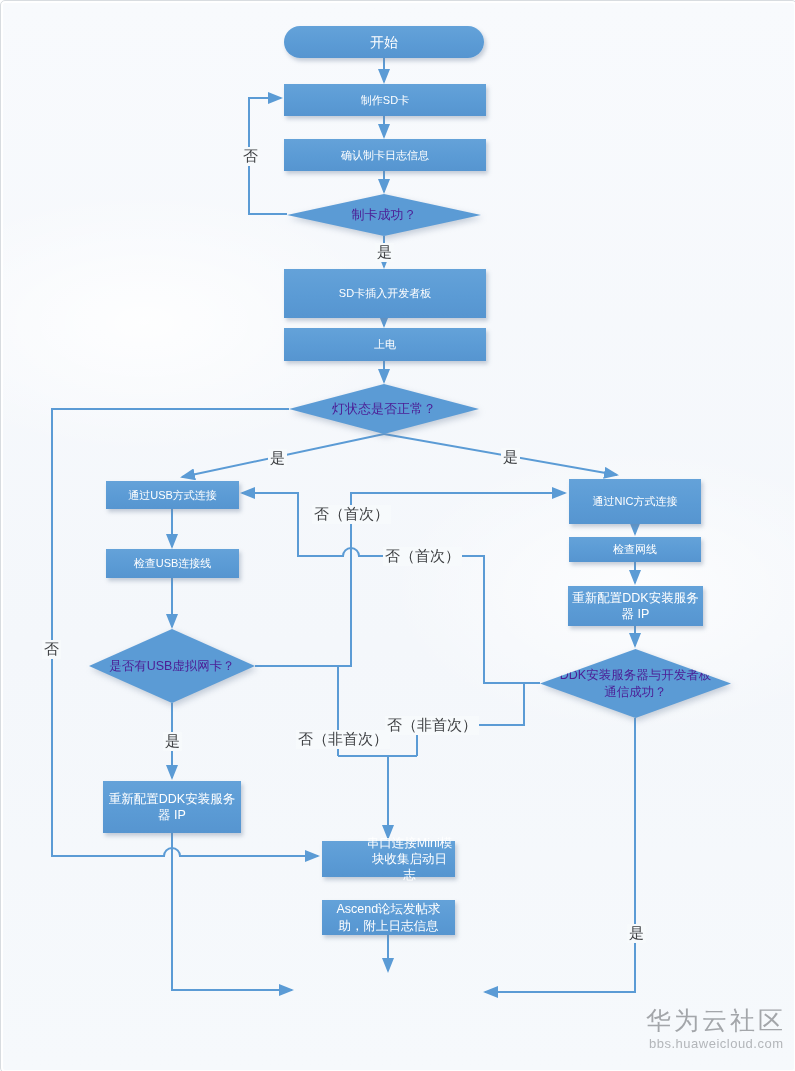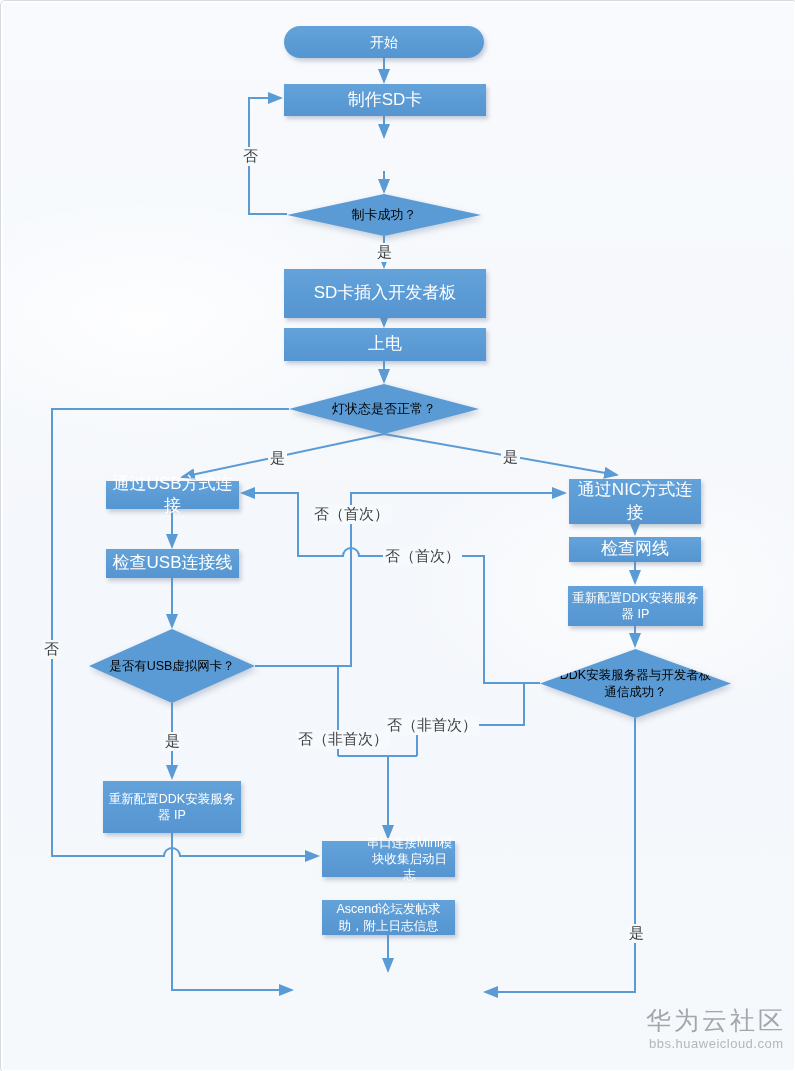--- a/index.html
+++ b/index.html
@@ -10,32 +10,32 @@
       radial-gradient(ellipse 420px 240px at 80% 55%, rgba(255,255,255,.75), rgba(255,255,255,0) 60%),
       linear-gradient(180deg,#f8fafd 0%,#f4f7fb 60%,#f6f9fc 100%);
     border:1px solid #d8dce0;border-radius:5px;
     box-shadow:inset 0 0 0 2px #ffffff;
     font-family:"Liberation Sans","DejaVu Sans",sans-serif;
   }
   svg.wires{position:absolute;left:0;top:0;width:795px;height:1071px;}
   .node{
     position:absolute;display:flex;align-items:center;justify-content:center;
     background:linear-gradient(180deg,#64a2d9 0%,#5b9bd5 55%,#5695d0 100%);
-    color:#ffffff;font-size:17px;line-height:1.3;text-align:center;
+    color:#ffffff;font-size:11px;line-height:1.3;text-align:center;
     box-shadow:2px 3px 4px rgba(110,130,155,.38);
     box-sizing:border-box;padding:1px 2px;
   }
   .terminator{border-radius:17px;font-size:14px;}
   .decision{
     position:absolute;display:flex;align-items:center;justify-content:center;
     filter:drop-shadow(2px 3px 3px rgba(110,130,155,.38));
   }
   .dshape{
     width:100%;height:100%;display:flex;align-items:center;justify-content:center;
-    background:#5b9bd5;color:#000000;font-size:13px;line-height:1.35;text-align:center;
+    background:#5b9bd5;color:#4c1d95;font-size:13px;line-height:1.35;text-align:center;
     clip-path:polygon(50% 0,100% 50%,50% 100%,0 50%);
   }
   .elabel{
     position:absolute;font-size:15px;color:#3d3f42;line-height:1.1;
     background:#f7fafc;padding:1px 2px;white-space:nowrap;
   }
   .wm-title{position:absolute;left:645px;top:1003px;font-size:25px;color:#a3a6aa;letter-spacing:3px;}
   .wm-url{position:absolute;left:648px;top:1035px;font-size:13px;color:#b3b6ba;letter-spacing:.5px;}
 </style>
 </head>
@@ -72,20 +72,21 @@
       <path d="M387 934 V970" marker-end="url(#arw)"></path>
       <path d="M634 507 V533" marker-end="url(#arw)"></path>
       <path d="M634 561 V582" marker-end="url(#arw)"></path>
       <path d="M634 625 V645" marker-end="url(#arw)"></path>
       <path d="M634 717 V991 H484" marker-end="url(#arw)"></path>
     </g>
   </svg>
 
   <div class="node terminator" style="left:283px;top:25px;width:200px;height:32px;">开始</div>
   <div class="node" style="left:283px;top:83px;width:202px;height:32px;">制作SD卡</div>
+  <div class="node" style="left:283px;top:138px;width:202px;height:32px;">确认制卡日志信息</div>
   <div class="decision" style="left:286px;top:193px;width:194px;height:42px;">
     <div class="dshape">制卡成功？</div>
   </div>
   <div class="node" style="left:283px;top:268px;width:202px;height:49px;">SD卡插入开发者板</div>
   <div class="node" style="left:283px;top:327px;width:202px;height:33px;">上电</div>
   <div class="decision" style="left:288px;top:383px;width:190px;height:50px;">
     <div class="dshape">灯状态是否正常？</div>
   </div>
 
   <div class="node" style="left:105px;top:480px;width:133px;height:28px;">通过USB方式连接</div>

